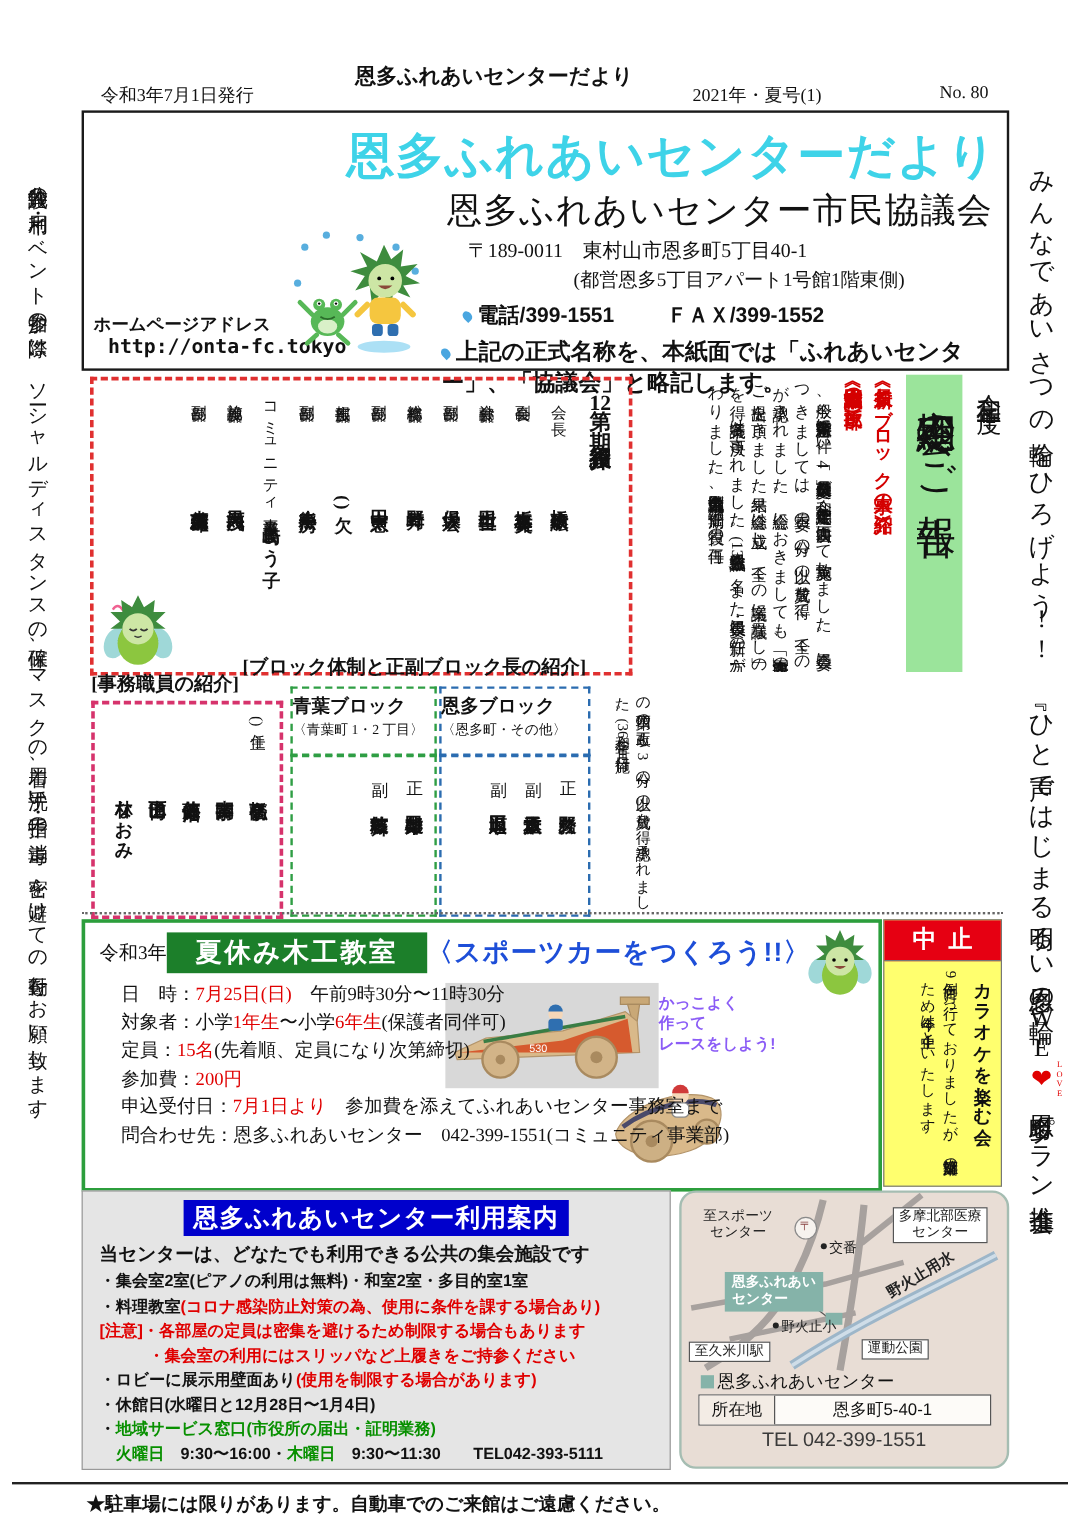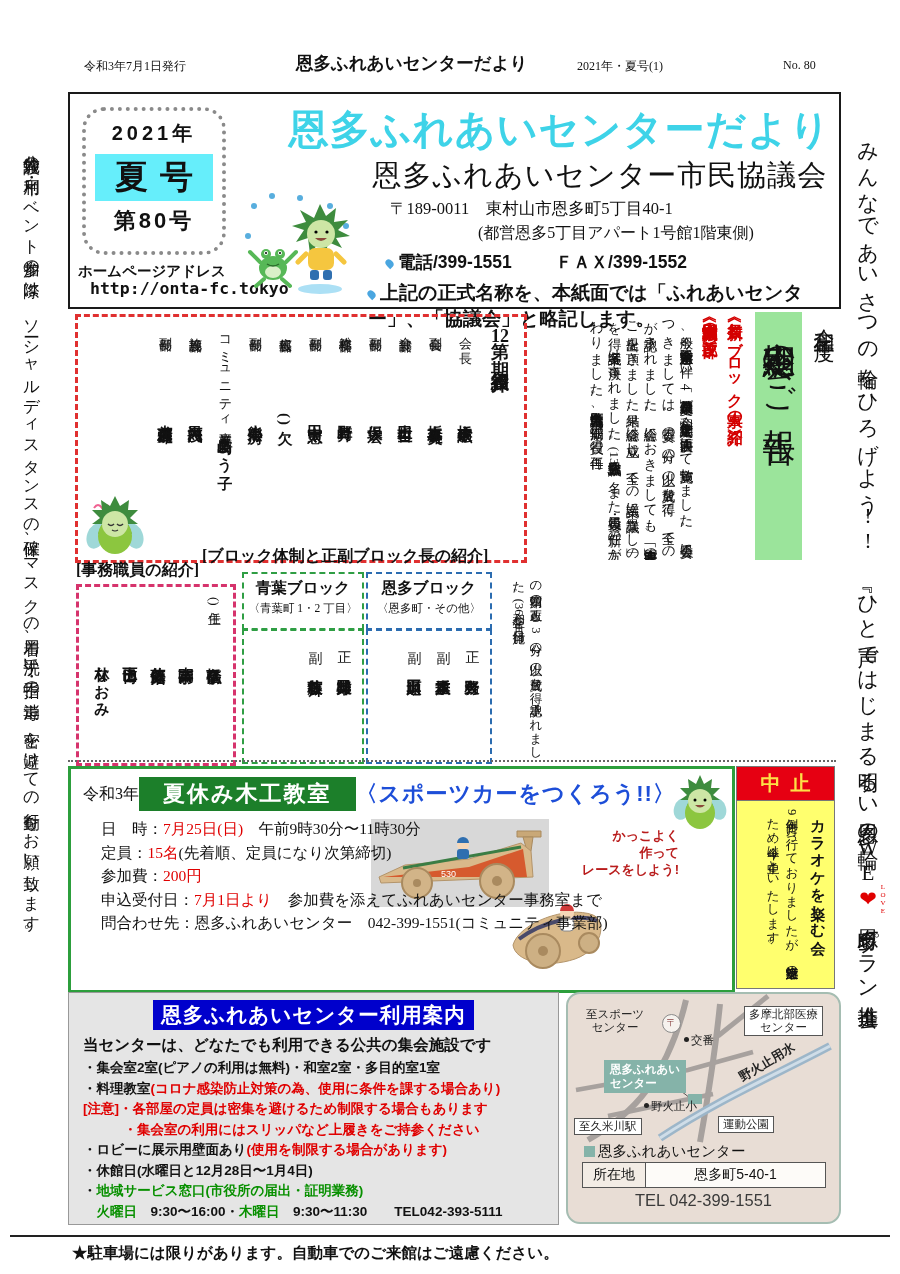--- a/index.html
+++ b/index.html
@@ -3,21 +3,21 @@
 <meta charset="utf-8">
 <style>
   html,body{margin:0;padding:0;background:#fff;}
   #page{position:relative;width:900px;height:1274px;background:#ffffff;overflow:hidden;
         font-family:"Liberation Serif",serif;color:#111;}
   .abs{position:absolute;}
   .sans{font-family:"Liberation Sans",sans-serif;}
   .mono{font-family:"DejaVu Sans Mono",monospace;}
 
   
-  .hdr{position:absolute;top:58px;font-size:12px;white-space:nowrap;}
+  .hdr{position:absolute;top:70px;font-size:15px;white-space:nowrap;}
   #hdr-center{left:296px;top:51px;font-size:17.5px;font-weight:bold;}
   #hdr-left{left:84px;}
   #hdr-issue{left:577px;}
   #hdr-no{left:783px;}
 
   
   .vtext{writing-mode:vertical-rl;text-orientation:mixed;}
   #sidebar-left{left:12px;top:142px;height:1092px;width:30px;font-size:16.5px;letter-spacing:1px;}
   #sidebar-right{left:849px;top:128px;height:1128px;width:38px;font-size:21px;letter-spacing:1px;
                  text-orientation:upright;}
@@ -66,21 +66,21 @@
                font-size:12.5px;line-height:1.38;overflow:hidden;}
 
   
   #staff-header{left:76px;top:560px;font-size:16px;font-weight:bold;}
   #blocks-header{left:202px;top:546px;font-size:16px;font-weight:bold;}
   #staff-box{left:76px;top:584px;width:154px;height:176px;border:3px dashed #d6336c;}
   #staff-flow{position:absolute;inset:10px;writing-mode:vertical-rl;overflow:hidden;}
   .stitle{display:inline-block;min-inline-size:58px;font-size:13px;}
   .sname{font-size:15px;font-weight:bold;letter-spacing:1px;}
   .staff-entry{margin-block-end:9px;white-space:nowrap;}
-  .block-h{border:2.5px dashed;text-align:center;background:#fff;padding-top:4px;}
+  .block-h{border:2.5px dashed;text-align:left;background:#fff;padding-top:4px;}
   .block-b{border:2.5px dashed;}
   .block-name{font-size:15.5px;font-weight:bold;font-family:"Liberation Sans",sans-serif;}
   .block-area{font-size:11.5px;margin-top:2px;}
   #aoba-h{left:242px;top:572px;width:118px;height:50px;border-color:#2f9e44;}
   #aoba-b{left:242px;top:629px;width:118px;height:131px;border-color:#2f9e44;}
   #onta-h{left:366px;top:572px;width:122px;height:50px;border-color:#2b6cb0;}
   #onta-b{left:366px;top:629px;width:122px;height:131px;border-color:#2b6cb0;}
   .member-flow{position:absolute;inset:9px;writing-mode:vertical-rl;overflow:hidden;}
   .mtitle{display:inline-block;min-inline-size:28px;font-size:14px;}
   .mname{font-size:15px;font-weight:bold;}
@@ -89,31 +89,31 @@
   #dotted-sep{left:68px;top:760px;width:768px;border-top:2px dotted #666;height:0;}
 
   
   #workshop{left:68px;top:766px;width:661px;height:221px;border:3px solid #2c9e3c;background:#fff;}
   #ws-topline{position:absolute;left:12px;top:8px;display:flex;align-items:center;white-space:nowrap;}
   #ws-year{font-size:16px;}
   #ws-title{background:#1c7f2a;color:#fff;font-weight:bold;font-size:22px;padding:2px 24px;letter-spacing:2px;}
   #ws-subtitle{color:#1d4ed8;font-weight:bold;font-size:22px;letter-spacing:1px;}
   #ws-rows{position:absolute;left:14px;top:48px;width:580px;z-index:2;}
   .wrow{font-size:15.5px;line-height:23.5px;white-space:nowrap;margin-left:16px;}
-  #ws-slogan{position:absolute;left:478px;top:58px;width:130px;text-align:right;color:#b91c1c;
+  #ws-slogan{position:absolute;left:478px;top:58px;width:130px;text-align:left;color:#8b5cf6;
              font-weight:bold;font-size:13px;white-space:pre-line;z-index:2;line-height:17px;
              font-family:"Liberation Sans",sans-serif;}
   .photo{position:absolute;z-index:1;}
   #photo1{left:300px;top:50px;}
   #photo2{left:432px;top:118px;}
   #ws-mascot{position:absolute;left:602px;top:4px;z-index:2;}
 
   
   #cancel-box{left:736px;top:766px;width:97px;height:221px;border:1.5px solid #777;background:#ffff6e;}
-  #cancel-badge{background:#e60012;color:#fde047;font-weight:bold;font-size:20px;text-align:center;
+  #cancel-badge{background:#e60012;color:#ffffff;font-weight:bold;font-size:20px;text-align:center;
                 height:33px;line-height:33px;letter-spacing:10px;padding-left:10px;
                 font-family:"Liberation Sans",sans-serif;border-bottom:1.5px solid #777;}
   #cancel-flow{position:absolute;top:42px;right:7px;bottom:6px;left:5px;writing-mode:vertical-rl;overflow:hidden;}
   #cancel-title{font-size:15px;font-weight:bold;margin-block-end:7px;font-family:"Liberation Sans",sans-serif;}
   #cancel-body{font-size:12.5px;line-height:1.5;}
 
   
   #guide{left:68px;top:992px;width:489px;height:231px;background:#e5e5e5;border:1.5px solid #999;}
   #guide-title-wrap{text-align:center;margin-top:7px;}
   #guide-title{display:inline-block;background:#0000cc;color:#fff;font-weight:bold;font-size:20.5px;
@@ -158,25 +158,20 @@
   <div class="hdr sans" id="hdr-center">恩多ふれあいセンターだより</div>
   <div class="hdr" id="hdr-issue">2021年・夏号(1)</div>
   <div class="hdr" id="hdr-no">No. 80</div>
 
   <div class="abs vtext" id="sidebar-left">公共施設の利用・イベント参加の際は、ソーシャルディスタンスの確保、マスクの着用、手洗い・手指の消毒、3密を避けての行動をお願い致します。</div>
   <div class="abs vtext" id="sidebar-right">
     <span>みんなであいさつの輪をひろげよう!!</span><span class="vgap"></span><span>『ひと声ではじまる明るい恩多の輪』WE</span><ruby><span class="heart">❤</span><rt>LOVE</rt></ruby><span>恩多町プラン推進会</span>
   </div>
 
   <div class="abs" id="masthead">
-    <div class="abs" id="issue-badge">
-      <div id="issue-year" class="sans">2021年</div>
-      <div id="issue-name" class="sans">夏号</div>
-      <div id="issue-number" class="sans">第80号</div>
-    </div>
     <div class="abs sans" id="homepage">
       <div>ホームページアドレス</div>
       <div class="url mono">http://onta-fc.tokyo</div>
     </div>
     <div class="abs sans" id="paper-title">恩多ふれあいセンターだより</div>
     <div class="abs" id="org-name">恩多ふれあいセンター市民協議会</div>
 
     <svg class="abs" id="masthead-mascot" width="120" height="105" viewBox="0 0 120 105" style="left:172px;top:98px;">
       <g fill="#58aede">
         <circle cx="12" cy="14" r="3"></circle>
@@ -348,20 +343,21 @@
   <div class="abs" id="dotted-sep"></div>
 
   <div class="abs" id="workshop">
     <div id="ws-topline">
       <span id="ws-year">令和3年</span>
       <span id="ws-title" class="sans">夏休み木工教室</span>
       <span id="ws-subtitle" class="sans">〈スポーツカーをつくろう!!〉</span>
     </div>
     <div id="ws-rows">
         <div class="wrow"><span class="seg-k">日　時：</span><span class="seg-r">7月25日(日)</span><span class="seg-k">　午前9時30分〜11時30分</span></div>
+        <div class="wrow"><span class="seg-k">対象者：小学</span><span class="seg-r">1年生</span><span class="seg-k">〜小学</span><span class="seg-r">6年生</span><span class="seg-k">(保護者同伴可)</span></div>
         <div class="wrow"><span class="seg-k">定員：</span><span class="seg-r">15名</span><span class="seg-k">(先着順、定員になり次第締切)</span></div>
         <div class="wrow"><span class="seg-k">参加費：</span><span class="seg-r">200円</span></div>
         <div class="wrow"><span class="seg-k">申込受付日：</span><span class="seg-r">7月1日より</span><span class="seg-k">　参加費を添えてふれあいセンター事務室まで</span></div>
         <div class="wrow"><span class="seg-k">問合わせ先：恩多ふれあいセンター　042-399-1551(コミュニティ事業部)</span></div>
       </div>
     <div id="ws-slogan">かっこよく
 作って
 レースをしよう!</div>
 
     <svg class="photo" id="photo1" width="178" height="88" viewBox="0 0 178 88">

